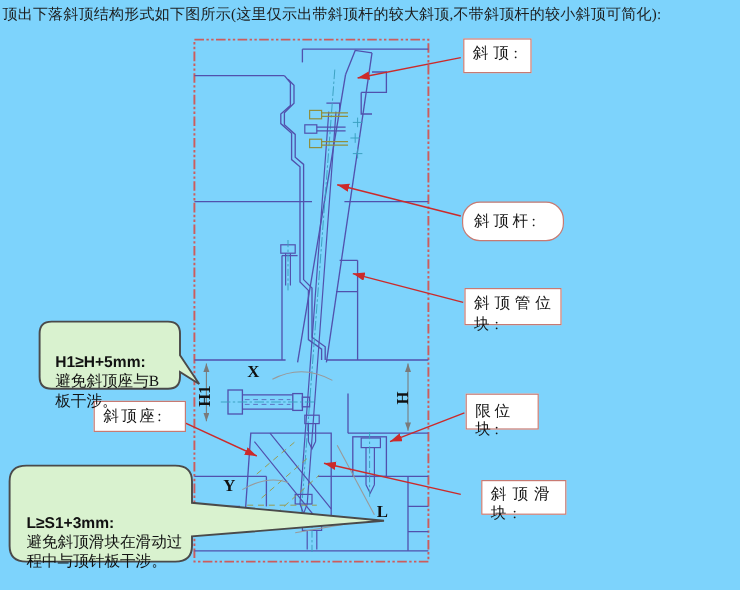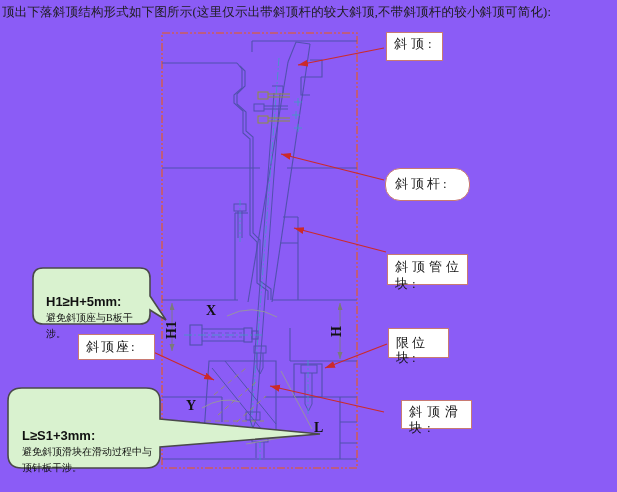--- a/index.html
+++ b/index.html
@@ -1,34 +1,34 @@
 <!DOCTYPE html>
 <html><head>
 <meta charset="utf-8">
 <style>
   html,body{margin:0;padding:0;background:#fff;}
   body{font-family:"Liberation Serif","DejaVu Serif",serif;}
-  #stage{position:relative;width:617px;height:492px;background:#8b5cf6;overflow:hidden;}
+  #stage{position:relative;width:617px;height:492px;background:#7dd3fc;overflow:hidden;}
   #intro{position:absolute;left:2px;top:4px;font-size:12.5px;color:#1c1c1c;white-space:nowrap;letter-spacing:0.2px;}
   svg{position:absolute;left:0;top:0;}
   
   .lblbox{position:absolute;background:#fff;border:1.5px solid #c87a72;color:#141414;
           font-weight:normal;font-size:13px;line-height:15px;overflow:visible;z-index:3;}
   .lb-lifter{left:386px;top:32px;width:48px;height:24px;padding:3px 0 0 7px;letter-spacing:4px;}
   .lb-rod{left:385px;top:168px;width:74px;height:24px;padding:7px 0 0 9px;letter-spacing:3px;border-radius:15px;}
-  .lb-guide{left:387px;top:240px;width:72px;height:26px;padding:3px 0 0 7px;letter-spacing:4px;line-height:17px;margin-top:14px;}
+  .lb-guide{left:387px;top:240px;width:72px;height:26px;padding:3px 0 0 7px;letter-spacing:4px;line-height:17px;}
   .lb-limit{left:388px;top:328px;width:52px;height:22px;padding:6px 0 0 7px;letter-spacing:3px;}
   .lb-slide{left:401px;top:400px;width:62px;height:24px;padding:3px 0 0 7px;letter-spacing:5px;line-height:16px;}
   .lb-seat{left:78px;top:334px;width:52px;height:20px;padding:4px 16px 0 7px;letter-spacing:2px;}
   
   .callout-text{position:absolute;z-index:3;color:#111;}
   .co1{left:46px;top:273px;width:92px;}
   .co2{left:22px;top:407px;width:131px;}
   .co-title{font-weight:bold;font-size:13px;line-height:17px;font-family:"Liberation Sans","DejaVu Sans",sans-serif;margin-top:20px;}
-  .co-body{font-size:10px;line-height:16px;}
+  .co-body{font-size:13px;line-height:16px;}
   
   .dim{position:absolute;z-index:3;font-weight:bold;font-size:14px;color:#111;line-height:14px;}
   .dim-x{left:206px;top:304px;}
   .dim-y{left:186px;top:399px;}
   .dim-l{left:314px;top:421px;}
   .dim-h{left:330px;top:323px;width:14px;height:14px;transform:rotate(-90deg);}
   .dim-h1{left:162px;top:322px;width:20px;height:14px;transform:rotate(-90deg);}
 </style>
 </head>
 <body>

